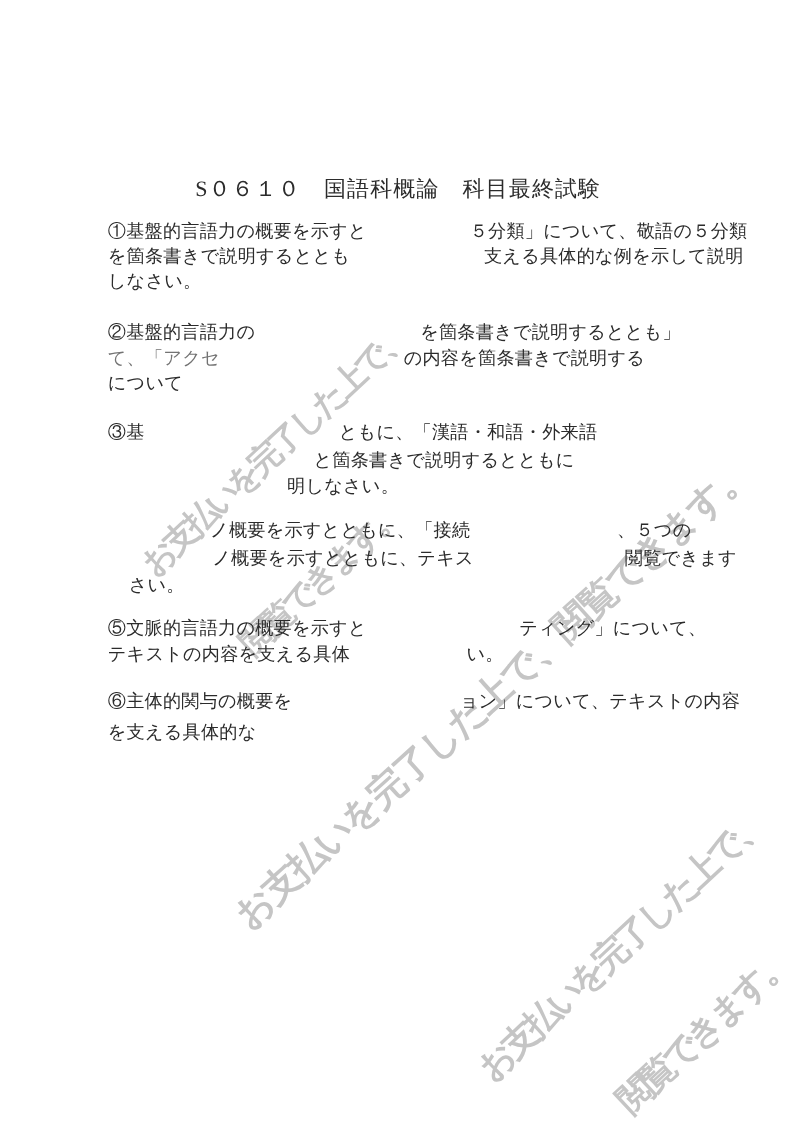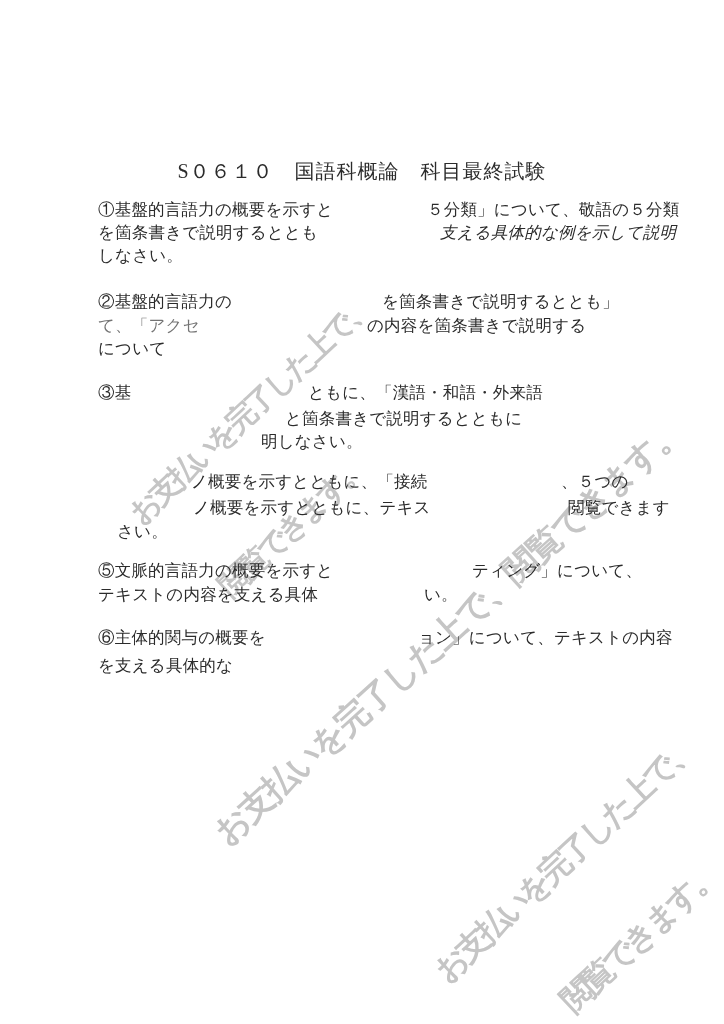--- a/index.html
+++ b/index.html
@@ -98,21 +98,21 @@
   <div class="wm wm-bottom-right" style="color: rgb(197, 197, 197);">
     <span class="wline wline1">お支払いを完了した上で、</span>
     <span class="wline wline2">閲覧できます。</span>
   </div>
 
   <div class="doc-title" style="color: rgb(43, 43, 43);">S０６１０　国語科概論　科目最終試験</div>
 
   <span class="seg" style="left: 98px; top: 200px; color: rgb(43, 43, 43);">①基盤的言語力の概要を示すと</span>
   <span class="seg" style="left: 427px; top: 200px; color: rgb(43, 43, 43);">５分類」について、敬語の５分類</span>
   <span class="seg" style="left: 98px; top: 223px; color: rgb(43, 43, 43);">を箇条書きで説明するととも</span>
-  <span class="seg" style="left: 440px; top: 223px; color: rgb(43, 43, 43); font-style: italic;">支える具体的な例を示して説明</span>
+  <span class="seg" style="left: 440px; top: 223px; color: rgb(43, 43, 43);">支える具体的な例を示して説明</span>
   <span class="seg" style="left: 98px; top: 246px; color: rgb(43, 43, 43);">しなさい。</span>
 
   <span class="seg" style="left: 98px; top: 292px; color: rgb(43, 43, 43);">②基盤的言語力の</span>
   <span class="seg" style="left: 382px; top: 292px; color: rgb(43, 43, 43);">を箇条書きで説明するととも」</span>
   <span class="seg" style="left: 98px; top: 316px; color: #737373;">て、「アクセ</span>
   <span class="seg" style="left: 367px; top: 316px; color: rgb(43, 43, 43);">の内容を箇条書きで説明する</span>
   <span class="seg" style="left: 98px; top: 339px; color: rgb(43, 43, 43);">について</span>
 
   <span class="seg" style="left: 98px; top: 383px; color: rgb(43, 43, 43);">③基</span>
   <span class="seg" style="left: 308px; top: 383px; color: rgb(43, 43, 43);">ともに、「漢語・和語・外来語</span>

